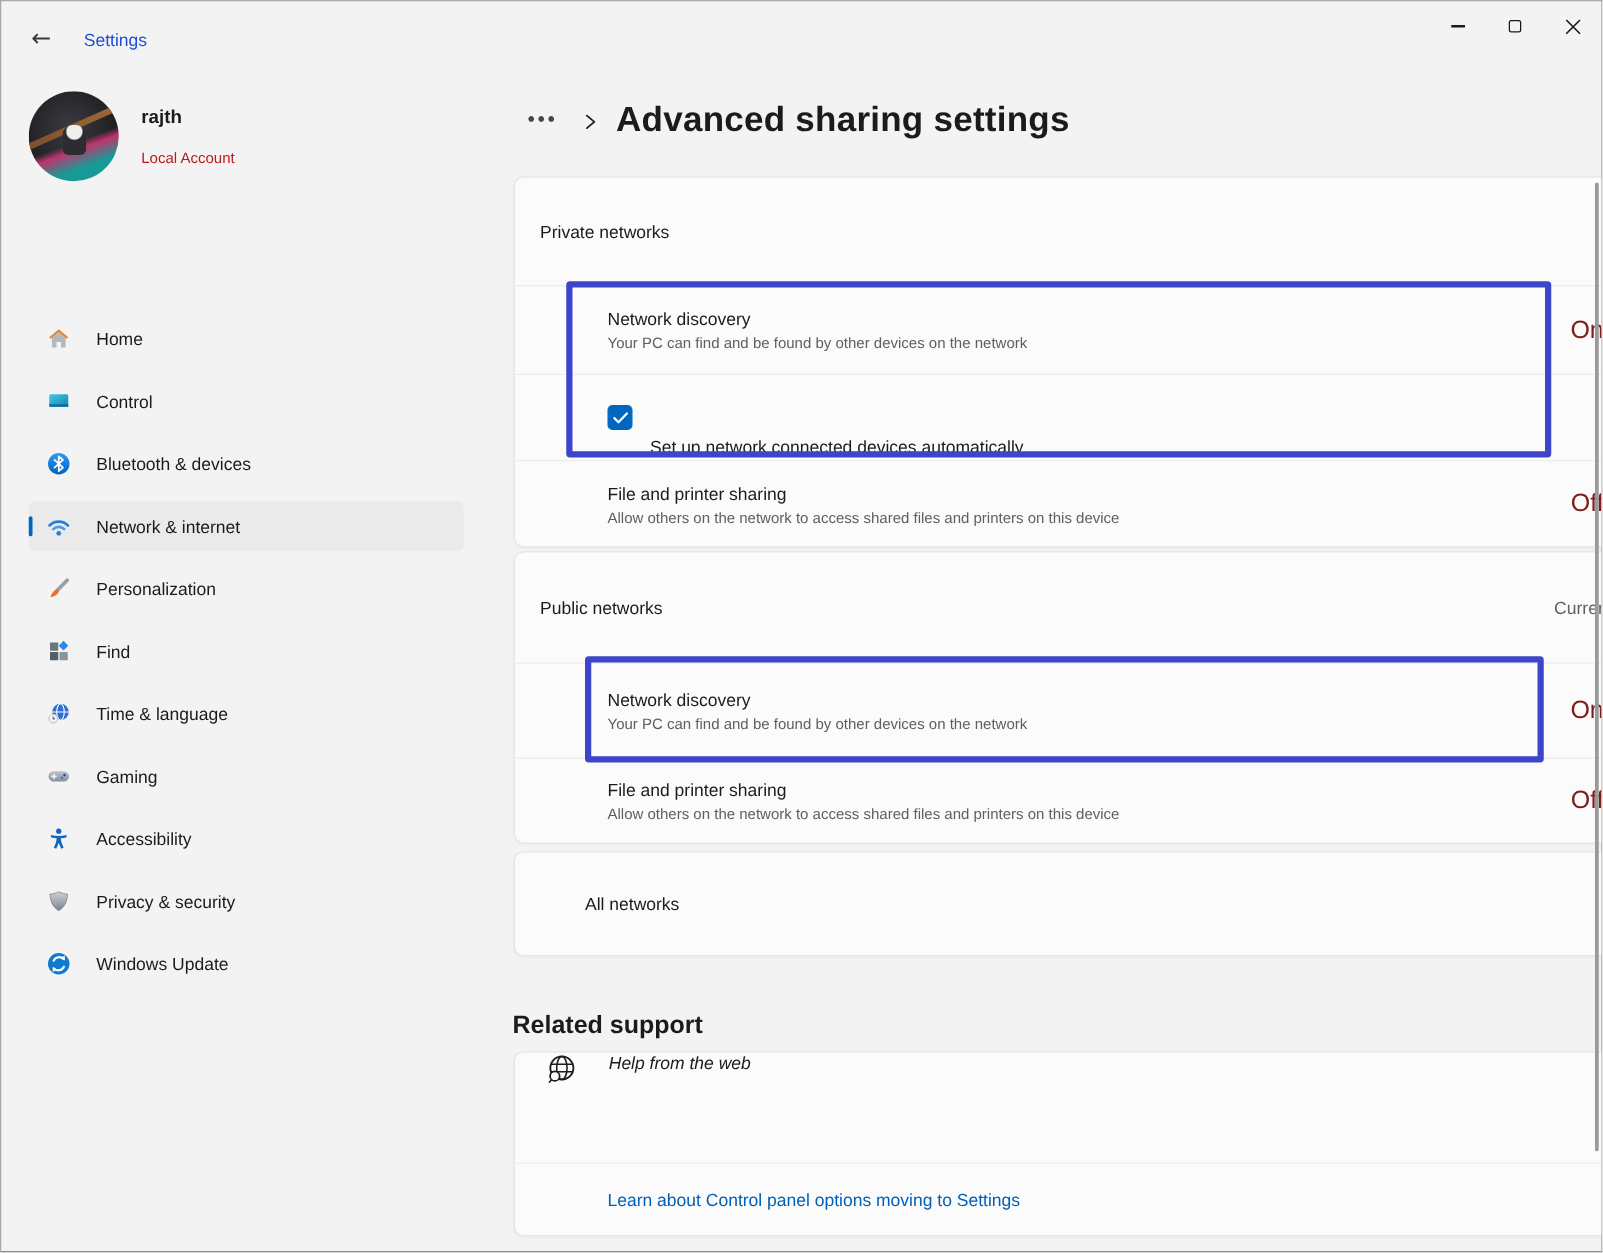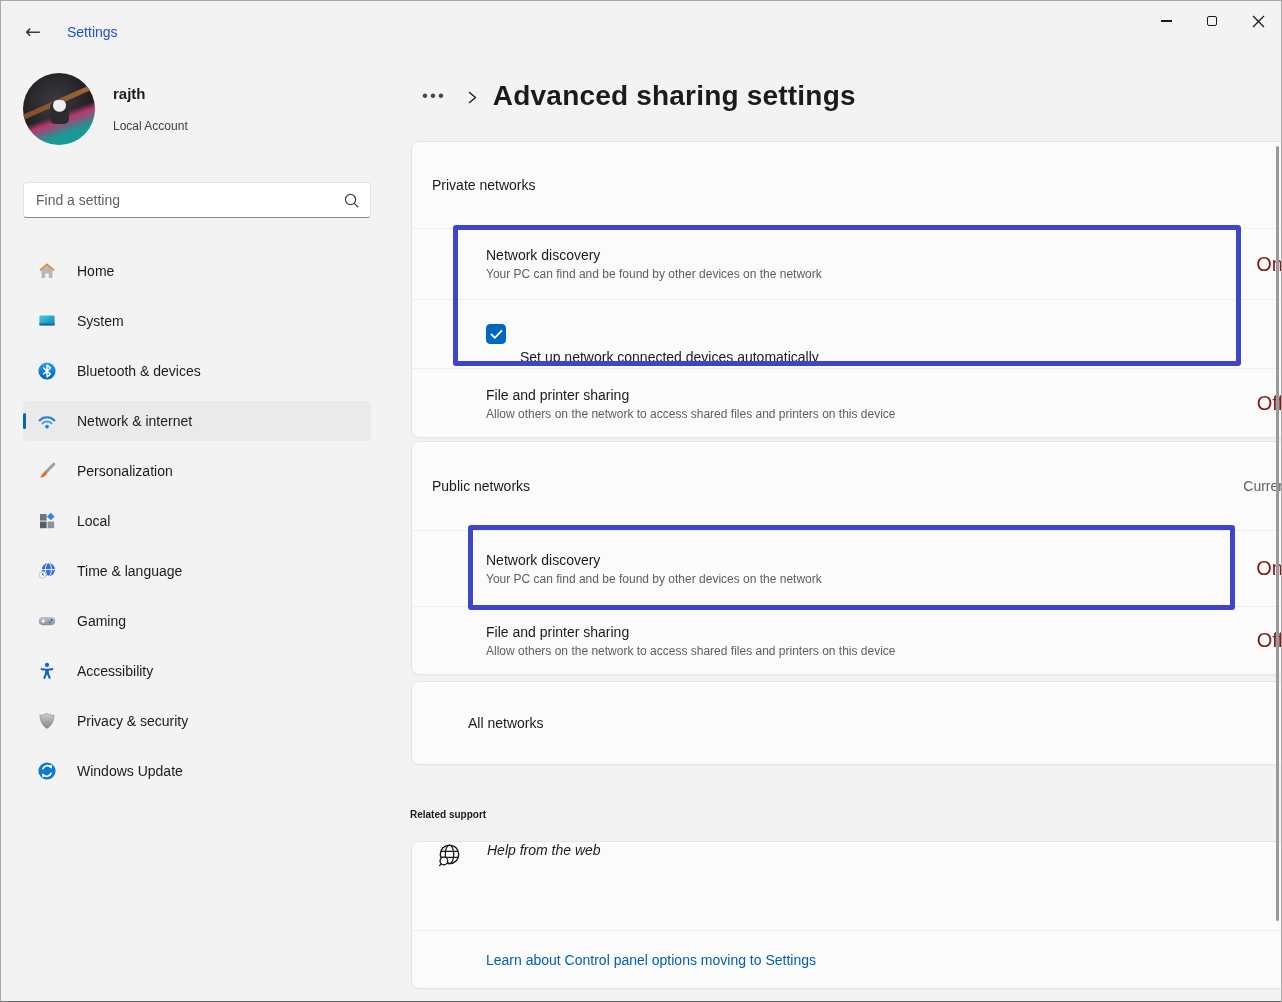--- a/index.html
+++ b/index.html
@@ -41,21 +41,21 @@
     background:linear-gradient(90deg,#7c4f2a,#a06a38); transform:rotate(-24deg); border-radius:3px;
   }
   .avatar::after { 
     content:""; position:absolute; left:27px; top:27px; width:19px; height:24px;
     background:radial-gradient(circle at 50% 22%, #efefef 0 28%, #2c2c30 34%),
                linear-gradient(180deg,#3c6e66 40%, #2c2c30 100%);
     border-radius:8px 8px 5px 5px;
   }
   .profile-meta { margin-left:18px; }
   .profile-name { font-size:15px; font-weight:700; color:#1b1b1b; }
-  .profile-type { font-size:12px; color:#404040; margin-top:17px; }
+  .profile-type { font-size:12px; color:#b91c1c; margin-top:17px; }
 
   .searchbox {
     position:absolute; left:22px; top:121px; width:348px; height:36px;
     background:#ffffff; border:1px solid #e3e3e3; border-bottom:1px solid #8a8a8a;
     border-radius:4px; display:flex; align-items:center; padding:0 10px 0 12px;
   }
   .searchbox input {
     flex:1; border:none; outline:none; background:transparent; font-size:14px;
     color:#1b1b1b; font-family:inherit;
   }
@@ -114,21 +114,21 @@
   .toggle.off { background:#fdfdfd; border:1px solid #868686; }
   .toggle.off .knob { position:absolute; left:4px; top:3px; width:12px; height:12px;
                       border-radius:50%; background:#5c5c5c; }
 
   .checkbox {
     width:20px; height:20px; border-radius:4px; background:#0067c0; border:1px solid #0067c0;
     display:flex; align-items:center; justify-content:center; cursor:pointer; flex:0 0 auto;
   }
   .checkbox-label { margin-left:14px; font-size:14px; color:#1b1b1b; cursor:pointer;margin-top:45px; }
 
-  .related-heading { position:absolute; left:0; top:808px; font-size:10px; font-weight:600; color:#1b1b1b; }
+  .related-heading { position:absolute; left:0; top:808px; font-size:20px; font-weight:600; color:#1b1b1b; }
 
   .help-row1 { display:flex; align-items:flex-start; height:88px; padding:0 22px 0 24px; cursor:pointer;font-style:italic; }
   .help-title { margin-left:24px; font-size:14px; color:#1b1b1b; }
   .help-row2 { border-top:1px solid #ededed; height:59px; display:flex; align-items:center; padding-left:74px; }
   .support-link { font-size:14px; color:#005fb8; text-decoration:none; cursor:pointer; }
 
   
   .annotation { position:absolute; border:5px solid #3e45c8; border-radius:3px;
                 pointer-events:none; z-index:6; }
   .annotation.box1 { left:452px; top:224px; width:788px; height:141px; }
@@ -161,27 +161,20 @@
 
   <aside class="sidebar">
     <div class="profile">
       <div class="avatar"></div>
       <div class="profile-meta">
         <div class="profile-name">rajth</div>
         <div class="profile-type">Local Account</div>
       </div>
     </div>
 
-    <div class="searchbox">
-      <input type="text" placeholder="Find a setting" style="">
-      <svg width="17" height="17" viewBox="0 0 18 18">
-        <circle cx="8" cy="8" r="5.4" stroke="#454545" stroke-width="1.3" fill="none"></circle>
-        <path d="M12 12 L16.2 16.2" stroke="#454545" stroke-width="1.3"></path>
-      </svg>
-    </div>
 
     <nav class="nav">
 
       <div class="nav-item">
         <svg class="nav-icon" viewBox="0 0 20 20">
           <path d="M4.5 9.2 L10 4.6 L15.5 9.2 V17 H11.8 V12.6 H8.2 V17 H4.5 Z" fill="#b4b9bd"></path>
           <path d="M10 2.3 L2.4 8.8 L3.6 10 L10 4.6 L16.4 10 L17.6 8.8 Z" fill="#e8822c"></path>
         </svg>
         <span class="nav-label">Home</span>
       </div>
@@ -190,21 +183,21 @@
         <svg class="nav-icon" viewBox="0 0 20 20">
           <defs>
               <linearGradient id="gsys" x1="0" y1="0" x2="1" y2="1">
             <stop offset="0" stop-color="#46c8e6"></stop>
                 <stop offset="1" stop-color="#1482b4"></stop>
               </linearGradient>
             </defs>
           <rect x="2.4" y="4.4" width="15.2" height="10" rx="1.2" fill="url(#gsys)"></rect>
           <rect x="2.4" y="12.4" width="15.2" height="2" fill="#0f6e9c"></rect>
         </svg>
-        <span class="nav-label">System</span>
+        <span class="nav-label">Control</span>
       </div>
 
       <div class="nav-item">
         <svg class="nav-icon" viewBox="0 0 20 20">
           <defs>
               <linearGradient id="gbt" x1="0" y1="0" x2="0" y2="1">
             <stop offset="0" stop-color="#2a9df4"></stop>
                 <stop offset="1" stop-color="#0062c0"></stop>
               </linearGradient>
             </defs>
@@ -231,21 +224,21 @@
         <span class="nav-label">Personalization</span>
       </div>
 
       <div class="nav-item">
         <svg class="nav-icon" viewBox="0 0 20 20">
           <rect x="3" y="3" width="6.6" height="6.6" fill="#6b7680"></rect>
           <rect x="3" y="10.6" width="6.6" height="6.6" fill="#545e68"></rect>
           <rect x="10.6" y="10.6" width="6.6" height="6.6" fill="#8b949c"></rect>
           <rect x="11.1" y="2.8" width="5.4" height="5.4" fill="#2e8ae0" transform="rotate(45 13.8 5.5)"></rect>
         </svg>
-        <span class="nav-label">Local</span>
+        <span class="nav-label">Find</span>
       </div>
 
 
       <div class="nav-item">
         <svg class="nav-icon" viewBox="0 0 20 20">
           <circle cx="11.4" cy="8.6" r="6.6" fill="#2f6fd6"></circle>
           <ellipse cx="11.4" cy="8.6" rx="3" ry="6.6" stroke="#ffffff" stroke-width=".9" fill="none"></ellipse>
           <path d="M4.8 8.6 H18" stroke="#ffffff" stroke-width=".9"></path>
           <circle cx="5.6" cy="13.9" r="3.5" fill="#f1f3f5" stroke="#b9c0c6" stroke-width=".8"></circle>
           <path d="M5.6 12.1 V14 H7" stroke="#5f6b73" stroke-width="1" fill="none"></path>

